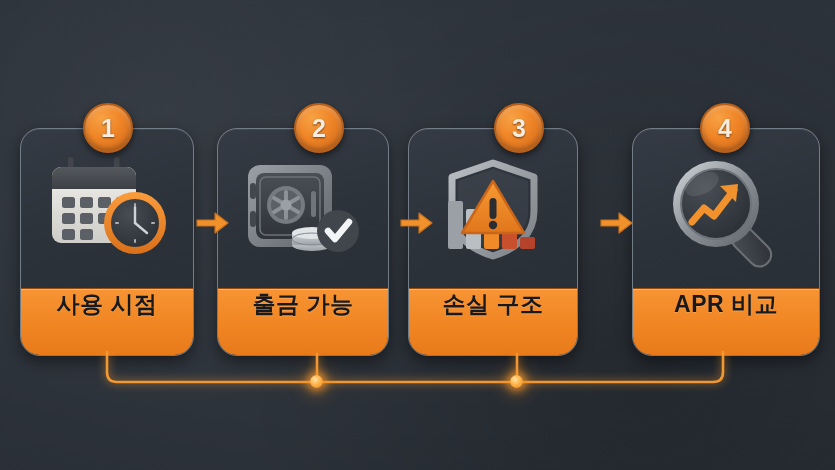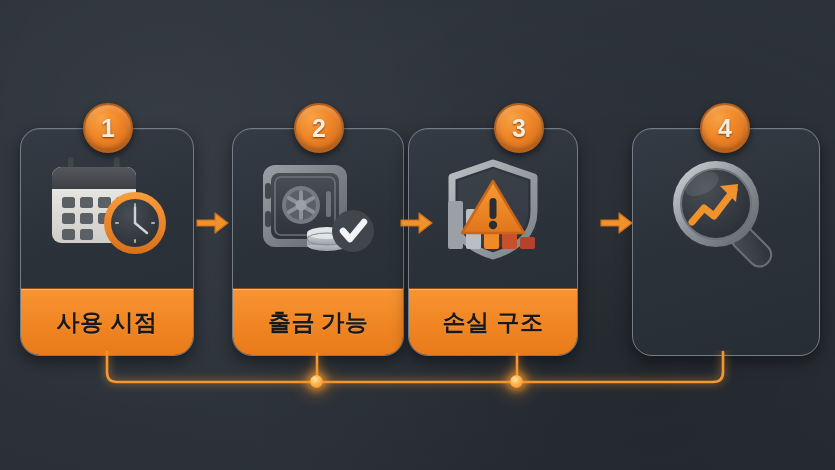--- a/index.html
+++ b/index.html
@@ -32,21 +32,21 @@
     overflow:hidden;
   }
   .card-icon{
     position:absolute;left:0;right:0;top:0;height:160px;
     display:flex;align-items:center;justify-content:center;
   }
   .label-bar{
     position:absolute;left:0;right:0;bottom:0;height:66px;
     background:linear-gradient(180deg,#f79434 0%,#f08522 55%,#e87a1a 100%);
     border-top:1px solid rgba(0,0,0,.35);
-    display:flex;align-items:center;justify-content:center;
+    display:flex;justify-content:center;
     box-shadow:inset 0 1px 0 rgba(255,255,255,.28);
   }
   .label-bar span{
     font-size:23px;font-weight:bold;color:#17191c;
     letter-spacing:.5px;text-shadow:0 1px 0 rgba(255,255,255,.18);
     white-space:nowrap;
   }
 
   
   .badge{
@@ -134,21 +134,21 @@
       </svg>
     </div>
     <div class="label-bar">
       <span>사용 시점</span>
     </div>
   </div>
   <div class="badge" style="left:83px;top:103px;">
     <span>1</span>
   </div>
 
-  <div class="card" style="left:232px;width:170px;font-family:Liberation Serif, serif;">
+  <div class="card" style="left:217px;width:170px;">
     <div class="card-icon">
       <svg width="126" height="112" viewBox="0 0 126 112">
         <defs>
           <linearGradient id="safeOuter" x1="0" y1="0" x2="1" y2="1">
             <stop offset="0" stop-color="#9aa0a6"></stop>
               <stop offset="1" stop-color="#5e6469"></stop>
           </linearGradient>
           <linearGradient id="safeInner" x1="0" y1="0" x2="0" y2="1">
             <stop offset="0" stop-color="#4a4f55"></stop>
               <stop offset="1" stop-color="#2f3339"></stop>
@@ -256,20 +256,23 @@
 
         <circle cx="60" cy="54" r="43" fill="url(#rimG)"></circle>
         <circle cx="60" cy="54" r="35" fill="url(#lensG)"></circle>
         <circle cx="60" cy="54" r="35" fill="none" stroke="#6e747a" stroke-width="2"></circle>
 
         <path d="M36 72 L48 58 L58 66 L78 40" fill="none" stroke="#f2922d" stroke-width="7" stroke-linecap="round" stroke-linejoin="round"></path>
         <path d="M64 36 L82 34 L80 52 Z" fill="#f2922d"></path>
 
         <ellipse cx="46" cy="34" rx="18" ry="10" fill="rgba(255,255,255,.09)" transform="rotate(-28 46 34)"></ellipse>
       </svg>
+    </div>
+    <div class="label-bar">
+      <span>APR 비교</span>
     </div>
   </div>
   <div class="badge" style="left:700px;top:103px;">
     <span>4</span>
   </div>
 
   <div class="arrow" style="left:196px;">
     <svg width="34" height="26" viewBox="0 0 34 26">
       <path d="M1 10h18V3l13 10-13 10v-7H1z" fill="#f0912c" stroke="#c9701c" stroke-width="1.2" stroke-linejoin="round"></path>
     </svg>

